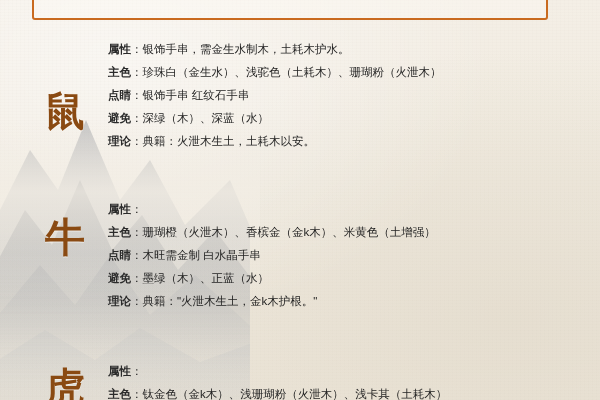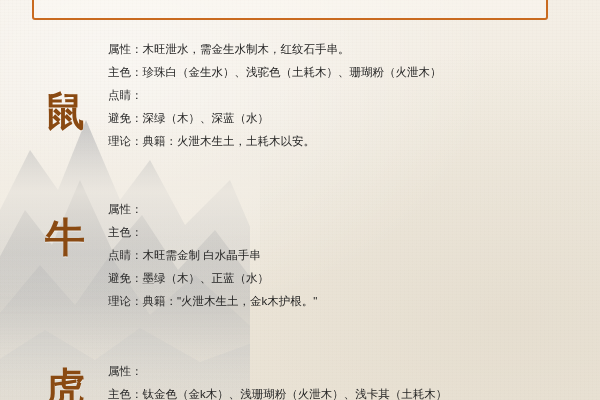--- a/index.html
+++ b/index.html
@@ -101,21 +101,21 @@
   .line {
     display: flex;
     align-items: baseline;
     font-size: 11.5px;
     line-height: 23px;
     color: #2a2a2a;
     white-space: nowrap;
   }
   .lbl {
     color: #2b2b2b;
-    font-weight: 400;
+    font-weight: 700;
     flex: 0 0 auto;
   }
   .sep {
     flex: 0 0 auto;
     color: #2b2b2b;
   }
   .val {
     flex: 0 0 auto;
     color: #1f1f1f;
   }
@@ -159,30 +159,31 @@
   <div class="zodiac-char z1">牛</div>
   <div class="zodiac-char z2">虎</div>
 </div>
 
 <div class="blocks">
 
   <div class="block">
     <div class="line">
       <span class="lbl">属性</span>
       <span class="sep">：</span>
-      <span class="val">木旺泄水，需金生水制木，红纹石手串。</span>
+      <span class="val">银饰手串，需金生水制木，土耗木护水。</span>
     </div>
     <div class="line">
       <span class="lbl">主色</span>
       <span class="sep">：</span>
       <span class="val">珍珠白（金生水）、浅驼色（土耗木）、珊瑚粉（火泄木）</span>
     </div>
     <div class="line">
       <span class="lbl">点睛</span>
       <span class="sep">：</span>
+      <span class="val">银饰手串  红纹石手串</span>
     </div>
     <div class="line">
       <span class="lbl">避免</span>
       <span class="sep">：</span>
       <span class="val">深绿（木）、深蓝（水）</span>
     </div>
     <div class="line">
       <span class="lbl">理论</span>
       <span class="sep">：</span>
       <span class="val">典籍：火泄木生土，土耗木以安。</span>
@@ -192,20 +193,21 @@
   <div class="spacer-1"></div>
 
   <div class="block">
     <div class="line">
       <span class="lbl">属性</span>
       <span class="sep">：</span>
     </div>
     <div class="line">
       <span class="lbl">主色</span>
       <span class="sep">：</span>
+      <span class="val">珊瑚橙（火泄木）、香槟金（金k木）、米黄色（土增强）</span>
     </div>
     <div class="line">
       <span class="lbl">点睛</span>
       <span class="sep">：</span>
       <span class="val">木旺需金制  白水晶手串</span>
     </div>
     <div class="line">
       <span class="lbl">避免</span>
       <span class="sep">：</span>
       <span class="val">墨绿（木）、正蓝（水）</span>

